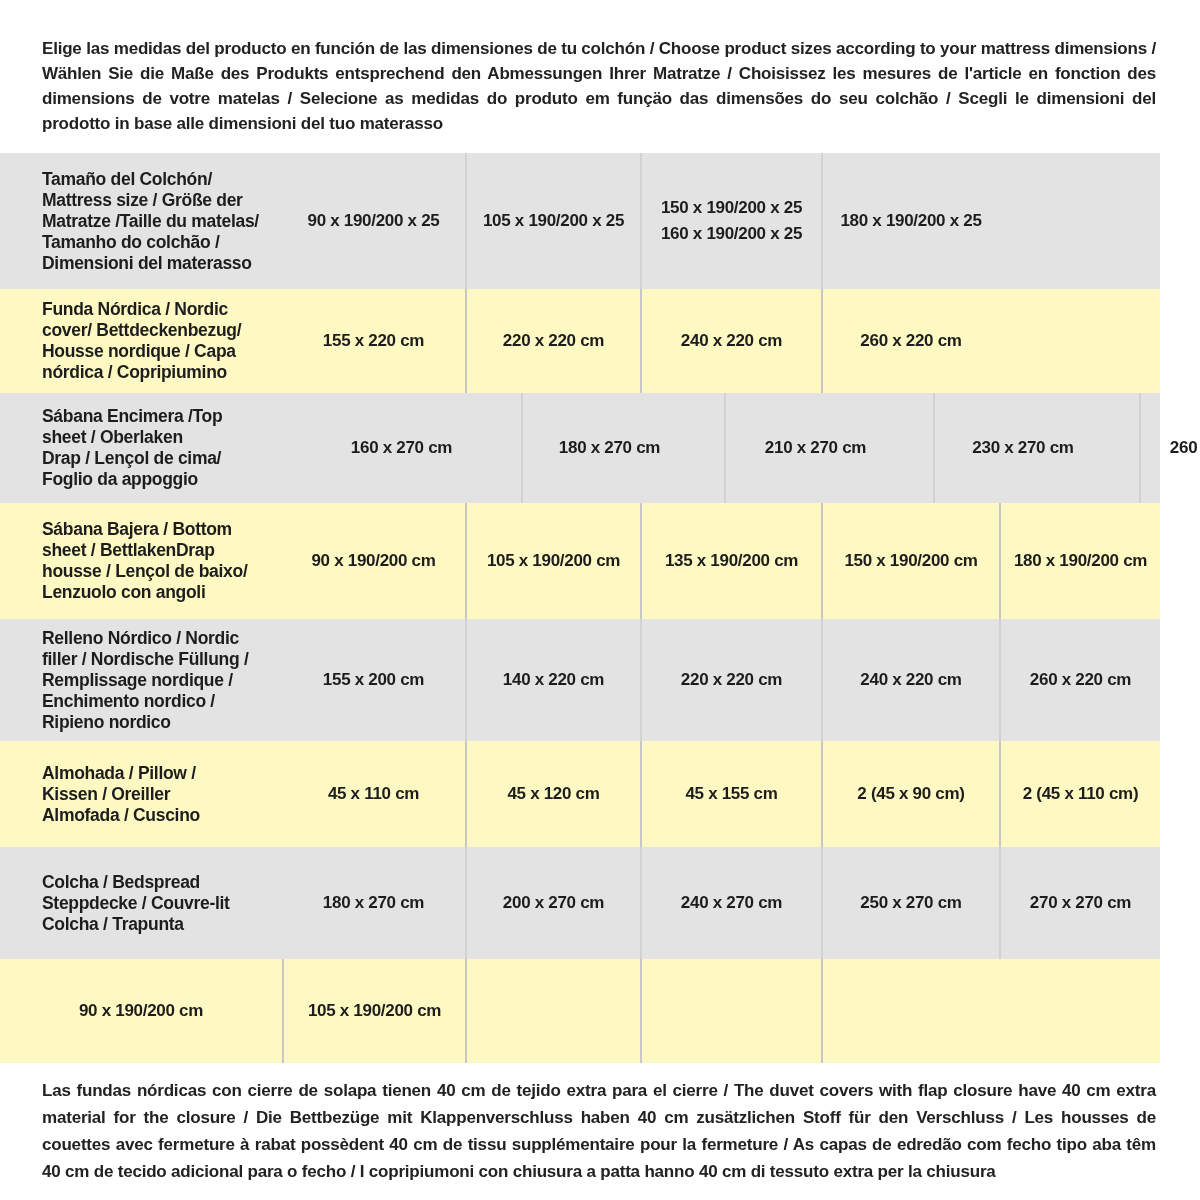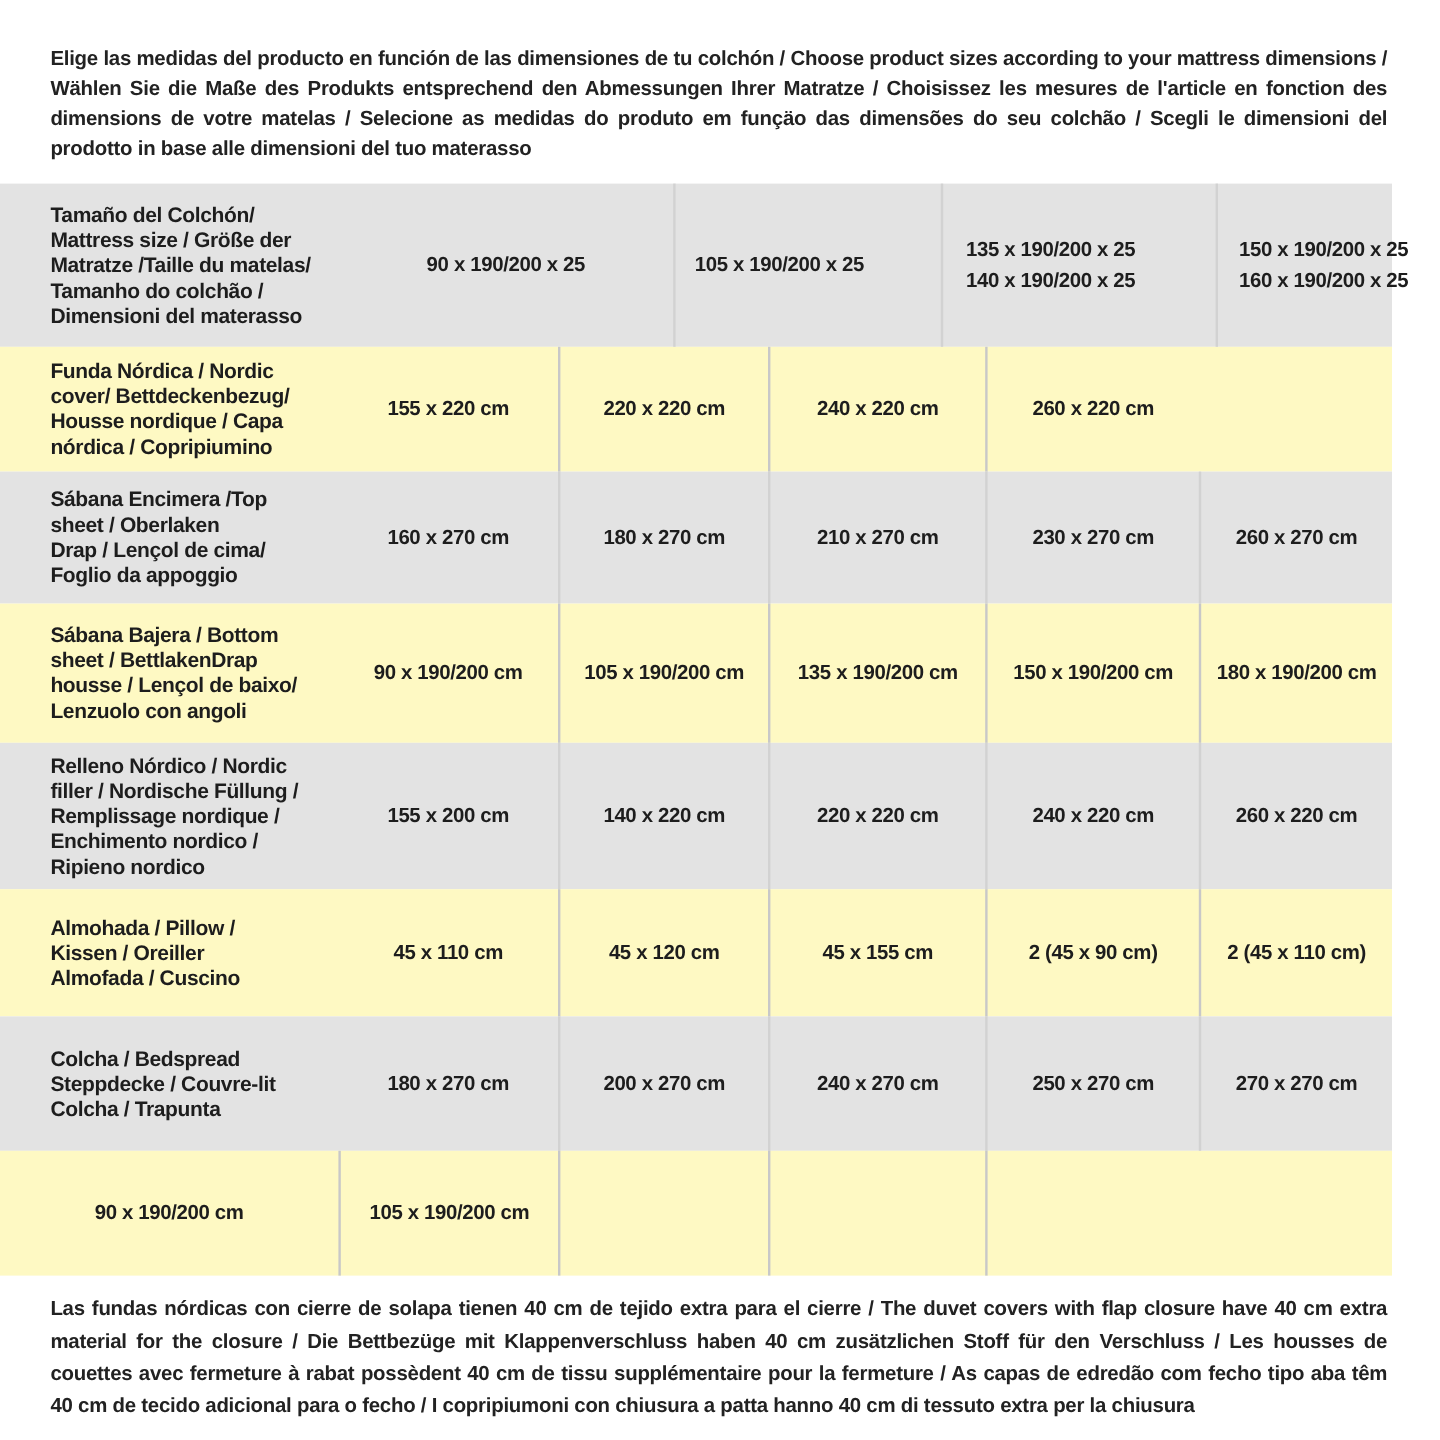--- a/index.html
+++ b/index.html
@@ -16,23 +16,23 @@
   }
   .footnote{line-height:27px;margin-top:14px;}
   .size-table{margin-top:17px;width:1160px;}
   .trow{
     display:grid;
     grid-template-columns:282px 183px 175px 181px 178px 161px;
     align-items:stretch;
   }
   .gray{background:#e3e3e3;}
   .light{background:#fef9c3;}
-  .thead{background:#e3e3e3;min-height:136px;gap:48px;}
+  .thead{background:#e3e3e3;min-height:136px;}
   #tbody .trow:nth-child(1){min-height:104px;}
-  #tbody .trow:nth-child(2){min-height:110px;}
+  #tbody .trow:nth-child(2){min-height:110px;gap:28px;}
   #tbody .trow:nth-child(3){min-height:116px;}
   #tbody .trow:nth-child(4){min-height:122px;}
   #tbody .trow:nth-child(5){min-height:106px;}
   #tbody .trow:nth-child(6){min-height:112px;}
   #tbody .trow:nth-child(7){min-height:104px;}
   .cell{
     display:flex;align-items:center;
     font-weight:bold;letter-spacing:-0.3px;
     white-space:pre-line;
   }
@@ -59,22 +59,20 @@
   <div class="size-table">
 
     <div class="trow thead">
       <div class="cell label">Tamaño del Colchón/
 Mattress size / Größe der
 Matratze /Taille du matelas/
 Tamanho do colchão /
 Dimensioni del materasso</div>
       <div class="cell val">90 x 190/200 x 25</div>
       <div class="cell val sep">105 x 190/200 x 25</div>
-      <div class="cell val sep">135 x 190/200 x 25
-140 x 190/200 x 25</div>
       <div class="cell val sep">150 x 190/200 x 25
 160 x 190/200 x 25</div>
       <div class="cell val sep">180 x 190/200 x 25</div>
     </div>
 
     <div id="tbody">
         <div class="trow light">
           <div class="cell label">Funda Nórdica /  Nordic
 cover/ Bettdeckenbezug/
 Housse nordique  / Capa

